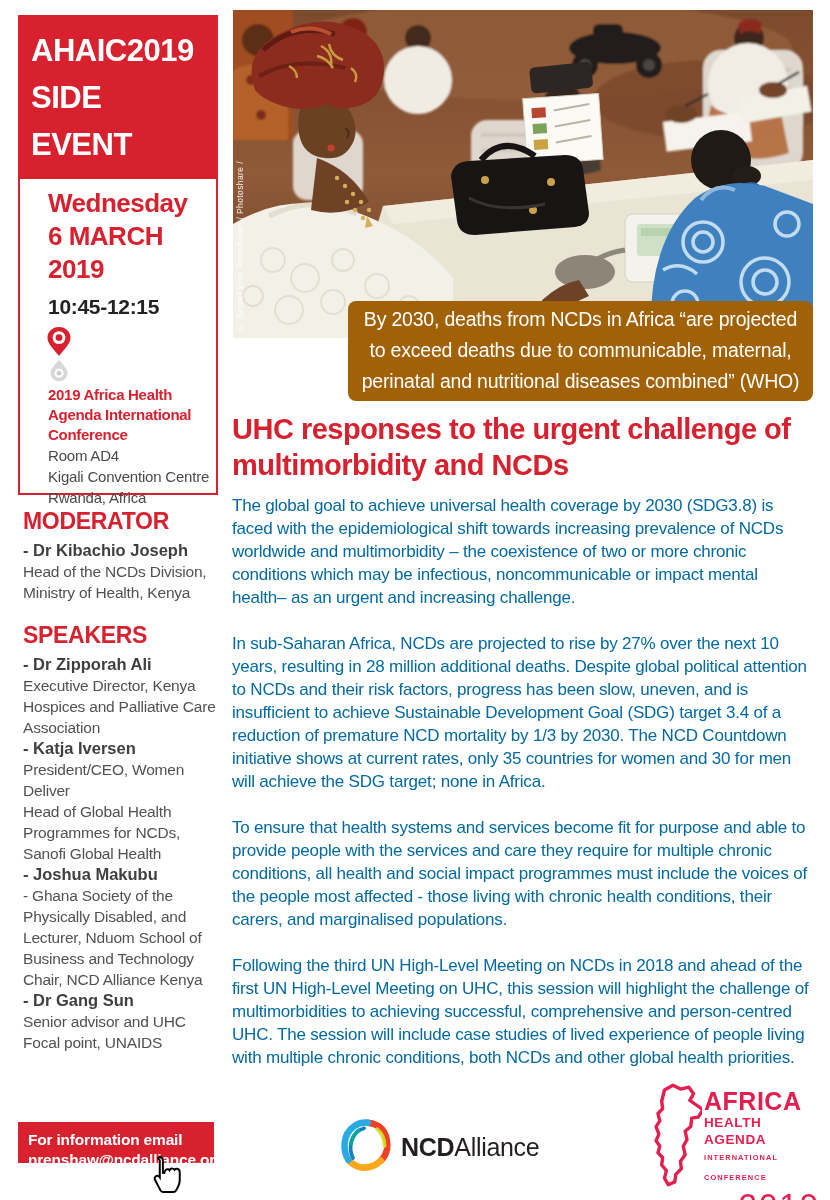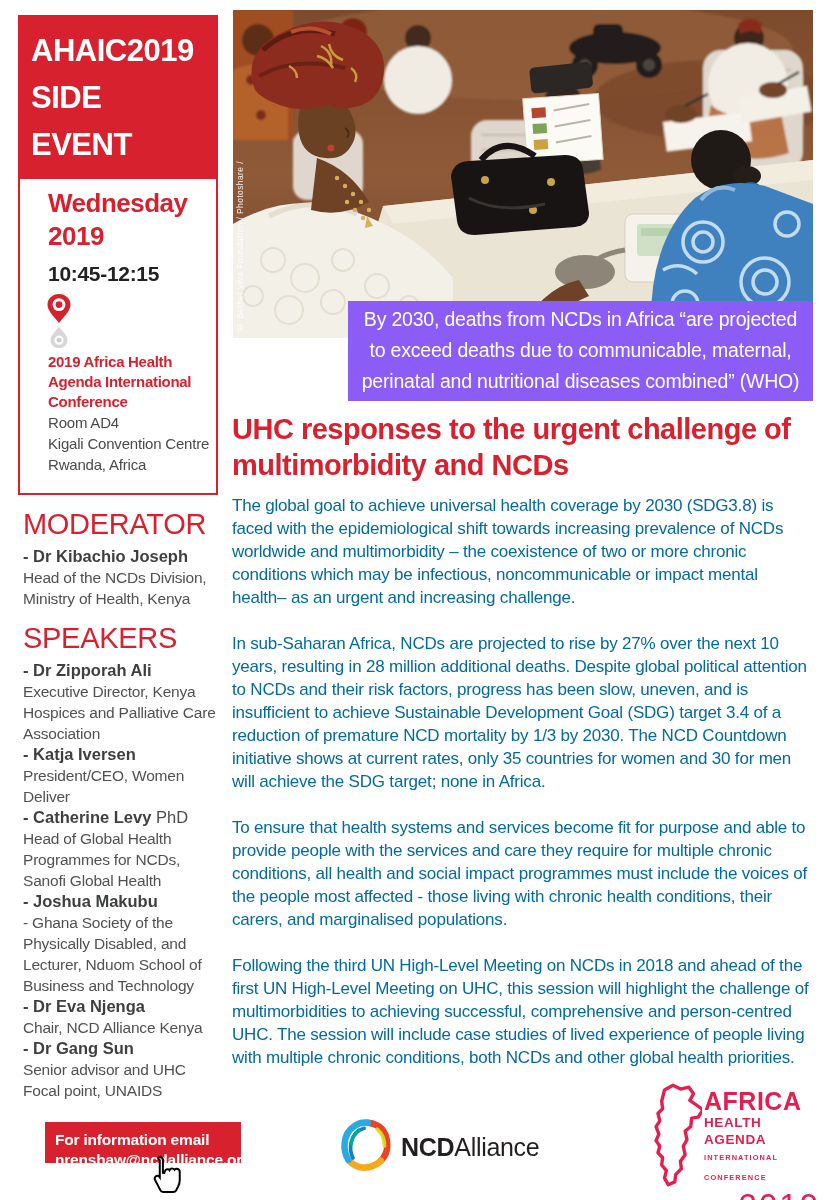--- a/index.html
+++ b/index.html
@@ -16,39 +16,39 @@
     border:2px solid #d7212e; background:#fff; padding:8px 4px 0 28px; }
   .event-day { color:#d7212e; font-weight:bold; font-size:26px; line-height:33px; letter-spacing:-0.5px; }
   .event-time { color:#242122; font-size:21px; font-weight:bold; letter-spacing:-0.3px; margin-top:9px; }
   .pin-wrap { margin:6px 0 2px -2px; height:58px; }
   .venue-name { color:#d7212e; font-weight:bold; font-size:15px; line-height:20px; letter-spacing:-0.3px; }
   .venue-line { color:#4a4a48; font-size:15px; line-height:21px; letter-spacing:-0.2px; }
 
   .side-section { position:absolute; left:23px; width:200px; }
   .moderator-sec { top:508px; }
   .speakers-sec  { top:622px; }
-  .side-heading { color:#d7212e; font-weight:normal; font-size:29px; letter-spacing:-0.3px; margin-bottom:5px; }
+  .side-heading { color:#d7212e; font-weight:bold; font-size:23px; letter-spacing:-0.3px; margin-bottom:5px; }
   .person-name { font-weight:bold; color:#3e3f41; font-size:16.5px; line-height:21px; }
   .person-name .suffix { font-weight:normal; color:#4c4d4f; }
   .person-role { color:#505153; font-size:15.5px; line-height:21px; letter-spacing:-0.2px; }
 
   .contact-box { position:absolute; left:18px; top:1122px; width:196px; height:41px;
     background:#d7212e; color:#fff; padding:8px 4px 0 10px; font-weight:bold;
-    font-size:15.5px; line-height:20px; letter-spacing:-0.2px; cursor:pointer;margin-left:27px; }
+    font-size:15.5px; line-height:20px; letter-spacing:-0.2px; cursor:pointer; }
   .cursor-pointer { position:absolute; left:150px; top:1155px; width:34px; height:40px; z-index:9; }
 
   
   .photo { position:absolute; left:233px; top:10px; width:580px; height:328px; overflow:hidden; background:#7c4a2d; }
   .photo svg { display:block; width:100%; height:100%; }
   .photo-credit { position:absolute; left:2px; bottom:6px; color:#ffffff; opacity:.9;
     font-size:8.5px; letter-spacing:.4px; writing-mode:vertical-rl; transform:rotate(180deg); }
 
   .quote-banner { position:absolute; left:348px; top:301px; width:465px; min-height:99px;
-    background:#8b5cf6; color:#fff; text-align:center; font-size:19.5px; line-height:31px;
-    padding:3px 12px 4px 12px; letter-spacing:-0.2px; }
+    background:#a16207; color:#fff; text-align:center; font-size:19.5px; line-height:31px;
+    padding:3px 12px 4px 12px; letter-spacing:-0.2px;border-radius:8px; }
 
   .article-title { position:absolute; left:232px; top:411px; width:586px;
     color:#d7212e; font-size:29px; line-height:36px; font-weight:bold; letter-spacing:-0.5px; }
 
   .article-body { position:absolute; left:232px; top:494px; width:582px;
     color:#0369a1; font-size:17px; line-height:23px; letter-spacing:-0.2px; }
   .article-body p { margin-bottom:23px; }
 
   
   .ncd-logo { position:absolute; left:340px; top:1117px; display:flex; align-items:center; }
@@ -68,20 +68,21 @@
 <div class="page">
 
   <div class="red-header">
     <div>AHAIC2019</div>
     <div>SIDE</div>
     <div>EVENT</div>
   </div>
 
   <div class="event-box">
     <div class="event-day">Wednesday</div>
+    <div class="event-day">6 MARCH</div>
     <div class="event-day">2019</div>
     <div class="event-time">10:45-12:15</div>
     <div class="pin-wrap">
       <svg width="26" height="58" viewBox="0 0 26 58">
         <path d="M13 2 C6.2 2 1.5 7 1.5 12.7 C1.5 18.4 7 23.6 13 31 C19 23.6 24.5 18.4 24.5 12.7 C24.5 7 19.8 2 13 2 Z" fill="#d7212e"></path>
         <circle cx="13" cy="12.6" r="6.4" fill="#ffffff"></circle>
         <circle cx="13" cy="12.6" r="3.4" fill="#d7212e"></circle>
         <g opacity="0.55" transform="translate(0,66) scale(1,-1)">
           <path d="M13 10 C8 10 4.5 13.6 4.5 17.8 C4.5 22 8.6 25.8 13 31.2 C17.4 25.8 21.5 22 21.5 17.8 C21.5 13.6 18 10 13 10 Z" fill="#b9b7b5"></path>
           <circle cx="13" cy="17.8" r="4.6" fill="#ffffff"></circle>
@@ -106,29 +107,27 @@
 
     <div>
       <div class="person-name"><span>- Dr Zipporah Ali</span><span class="suffix"></span></div>
       <div class="person-role">Executive Director, Kenya Hospices and Palliative Care Association</div>
     </div>
     <div>
       <div class="person-name"><span>- Katja Iversen</span><span class="suffix"></span></div>
       <div class="person-role">President/CEO, Women Deliver</div>
     </div>
     <div>
-      <div class="person-name"><span>- Catherine Levy</span><span class="suffix"> PhD</span></div>
       <div class="person-role">Head of Global Health Programmes for NCDs, Sanofi Global Health</div>
     </div>
     <div>
       <div class="person-name"><span>- Joshua Makubu</span><span class="suffix"></span></div>
       <div class="person-role">- Ghana Society of the Physically Disabled, and Lecturer, Nduom School of Business and Technology</div>
     </div>
     <div>
-      <div class="person-name"><span>- Dr Eva Njenga</span><span class="suffix"></span></div>
       <div class="person-role">Chair, NCD Alliance Kenya</div>
     </div>
     <div>
       <div class="person-name"><span>- Dr Gang Sun</span><span class="suffix"></span></div>
       <div class="person-role">Senior advisor and UHC Focal point, UNAIDS</div>
     </div>
   </div>
 
   <div class="contact-box">
     <div>For information email</div>

